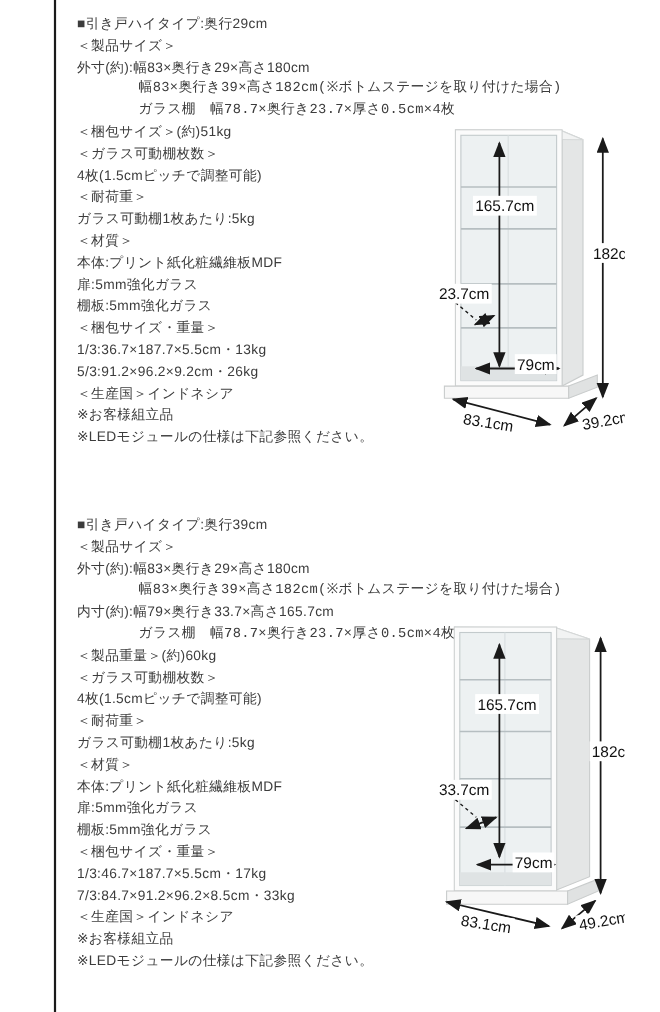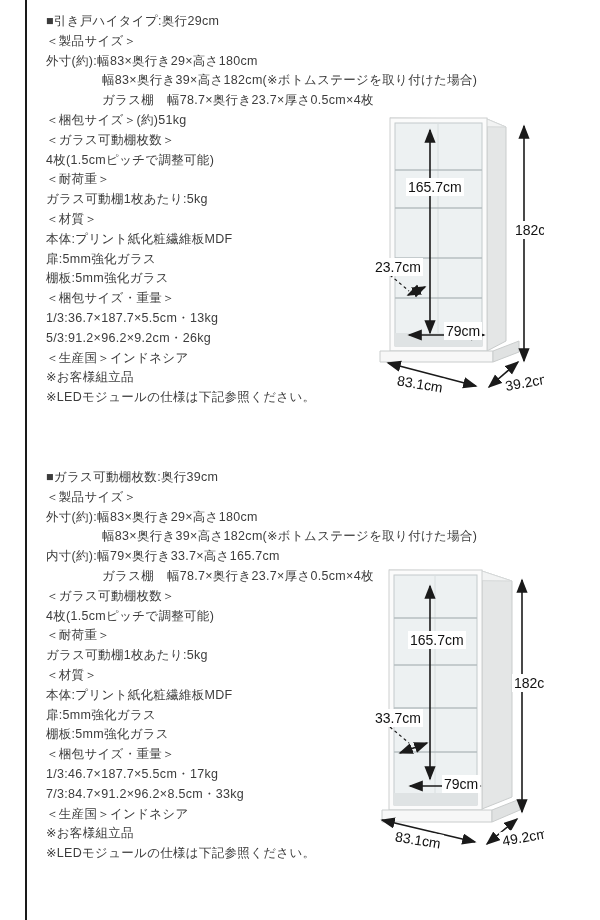--- a/index.html
+++ b/index.html
@@ -1,28 +1,28 @@
 <!DOCTYPE html>
 <html><head>
 <meta charset="utf-8">
 <style>
   html,body{margin:0;padding:0;background:#ffffff;}
   .page{
     position:relative;width:544px;height:920px;background:#ffffff;overflow:hidden;
-    font-family:"Liberation Sans","DejaVu Sans",sans-serif;color:#3c3c3c;
+    font-family:"Liberation Sans","DejaVu Sans",sans-serif;color:#3c3c3c;margin-left:24px;
   }
   .vrule{position:absolute;top:0;width:2px;height:920px;background:#1a1a1a;}
   .vrule.left{left:25px;}
   .vrule.right{left:574px;}
 
   .spec-text{position:absolute;left:46px;width:510px;font-size:12.5px;line-height:19.8px;}
   .spec-text.s1{top:12px;}
   .spec-text.s2{top:468px;}
   .spec-line{white-space:nowrap;letter-spacing:0.3px;}
-  .spec-line.indent{padding-left:56px;}
+  .spec-line.indent{padding-left:56px;font-family:Liberation Mono, monospace;}
 
   .diagram{position:absolute;left:372px;width:195px;height:300px;}
   .diagram.d1{top:110px;}
   .diagram.d2{top:568px;}
   .diagram svg{position:absolute;left:0;top:0;}
 
   .cab-side{fill:#e4e6e6;stroke:#c9cccc;stroke-width:1;}
   .cab-top{fill:#f2f3f3;stroke:#d5d8d8;stroke-width:1;}
   .cab-front{fill:#fbfbfb;stroke:#cdd0d0;stroke-width:1;}
   .cab-glass{fill:#edf1f2;stroke:#c3cacc;stroke-width:1;}
@@ -101,26 +101,27 @@
     </svg>
     <span class="dim-label" style="left:34px;top:68px;">165.7cm</span>
     <span class="dim-label" style="left:141px;top:111px;">182cm</span>
     <span class="dim-label" style="left:1px;top:148px;">23.7cm</span>
     <span class="dim-label" style="left:72px;top:212px;">79cm</span>
     <span class="dim-label tilt-r" style="left:23px;top:265px;">83.1cm</span>
     <span class="dim-label tilt-l" style="left:131px;top:263px;">39.2cm</span>
   </div>
 
   <div class="spec-text s2">
-      <div class="spec-line">■ガラス可動棚枚数:奥行39cm</div>
+      <div class="spec-line">■引き戸ハイタイプ:奥行39cm</div>
       <div class="spec-line">＜製品サイズ＞</div>
       <div class="spec-line">外寸(約):幅83×奥行き29×高さ180cm</div>
       <div class="spec-line indent">幅83×奥行き39×高さ182cm(※ボトムステージを取り付けた場合)</div>
       <div class="spec-line">内寸(約):幅79×奥行き33.7×高さ165.7cm</div>
       <div class="spec-line indent">ガラス棚　幅78.7×奥行き23.7×厚さ0.5cm×4枚</div>
+      <div class="spec-line">＜製品重量＞(約)60kg</div>
       <div class="spec-line">＜ガラス可動棚枚数＞</div>
       <div class="spec-line">4枚(1.5cmピッチで調整可能)</div>
       <div class="spec-line">＜耐荷重＞</div>
       <div class="spec-line">ガラス可動棚1枚あたり:5kg</div>
       <div class="spec-line">＜材質＞</div>
       <div class="spec-line">本体:プリント紙化粧繊維板MDF</div>
       <div class="spec-line">扉:5mm強化ガラス</div>
       <div class="spec-line">棚板:5mm強化ガラス</div>
       <div class="spec-line">＜梱包サイズ・重量＞</div>
       <div class="spec-line">1/3:46.7×187.7×5.5cm・17kg</div>

